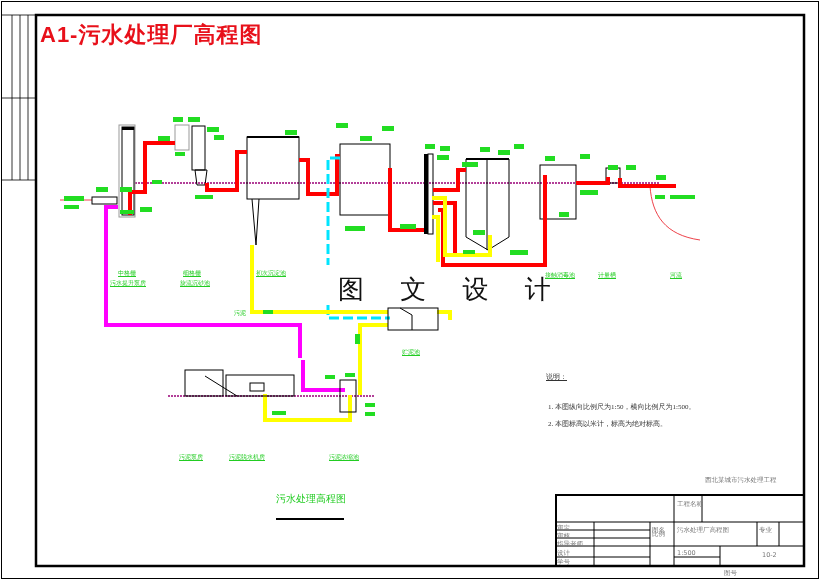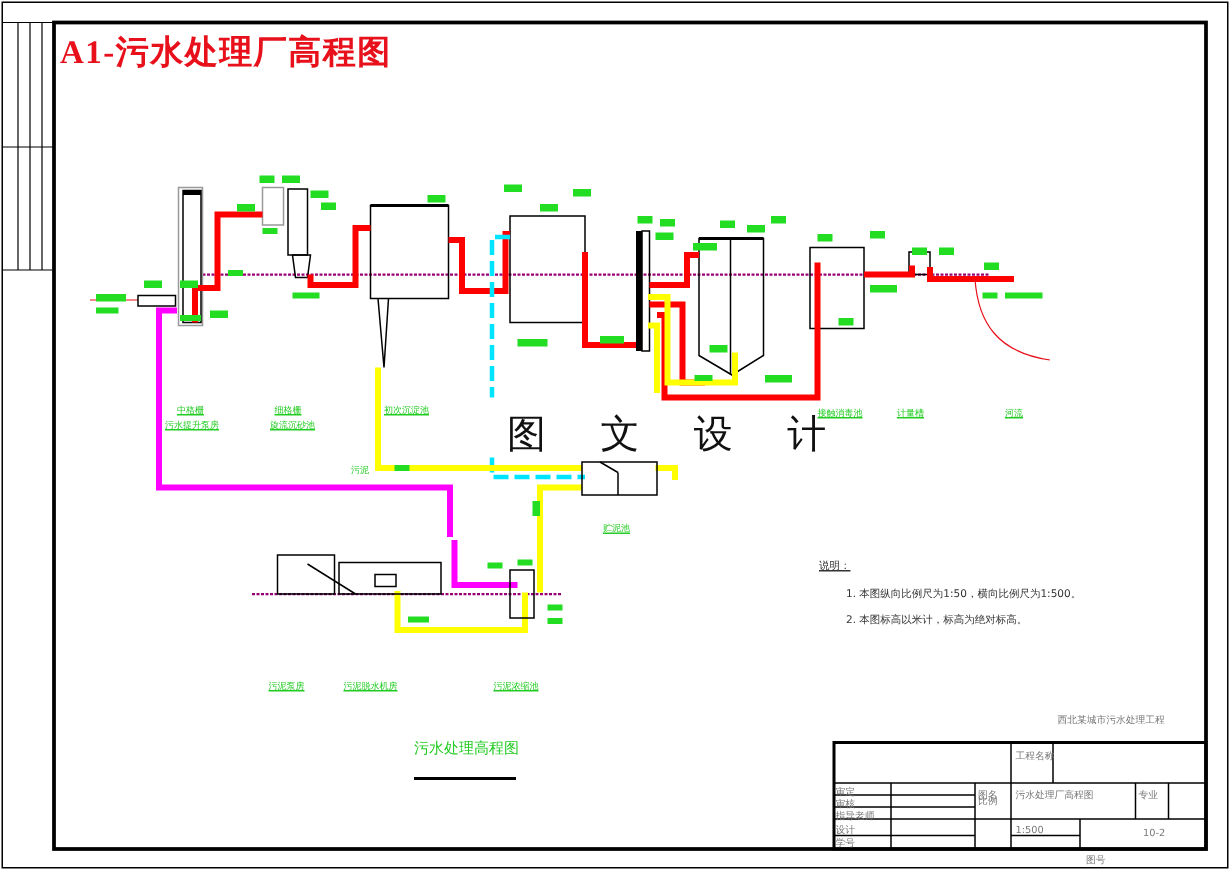--- a/index.html
+++ b/index.html
@@ -1,22 +1,22 @@
 <!DOCTYPE html>
 <html><head>
 <meta charset="utf-8">
 <style>
   html,body{margin:0;padding:0;background:#fff;}
   body{width:820px;height:580px;position:relative;overflow:hidden;font-family:"DejaVu Sans",sans-serif;}
   #stage{position:absolute;left:0;top:0;width:820px;height:580px;}
-  .title{position:absolute;left:40px;top:20px;font-size:22px;font-weight:bold;color:#e8101a;font-family:Liberation Serif, serif;letter-spacing:1px;}
+  .title{position:absolute;left:40px;top:20px;font-size:22px;font-weight:bold;color:#e8101a;font-family:Liberation Sans, sans-serif;letter-spacing:1px;}
   .watermark{position:absolute;left:338px;top:272px;font-size:26px;color:#111;font-family:"DejaVu Serif",serif;letter-spacing:14px;}
   .notes{position:absolute;left:546px;top:372px;font-size:7px;color:#333;}
-  .notes .nh{display:block;margin-bottom:9px;text-decoration:underline;}
-  .notes .ni{display:block;margin-left:18px;margin-bottom:7px;}
+  .notes .nh{display:block;margin-bottom:20px;text-decoration:underline;}
+  .notes .ni{display:block;margin-left:2px;margin-bottom:7px;font-family:Liberation Serif, serif;}
   .lbl{position:absolute;font-size:6px;color:#22cc22;text-decoration:underline;white-space:nowrap;}
   .sheet-title{position:absolute;left:276px;top:492px;font-size:10px;color:#22cc22;}
   .tb{position:absolute;font-size:6.5px;color:#777;white-space:nowrap;text-align:right;}
 </style>
 </head>
 <body>
 
 <div id="stage">
 <svg width="820" height="580" viewBox="0 0 820 580" xmlns="http://www.w3.org/2000/svg">
 

